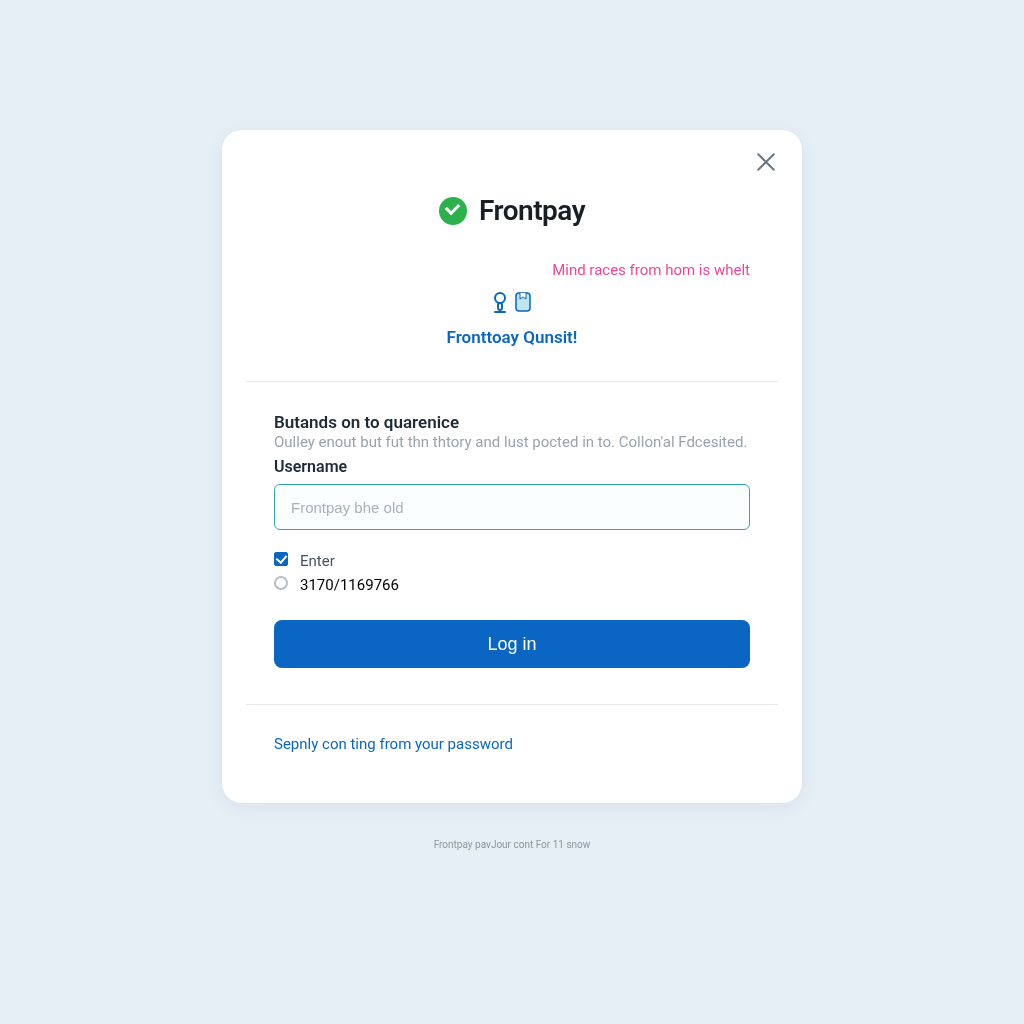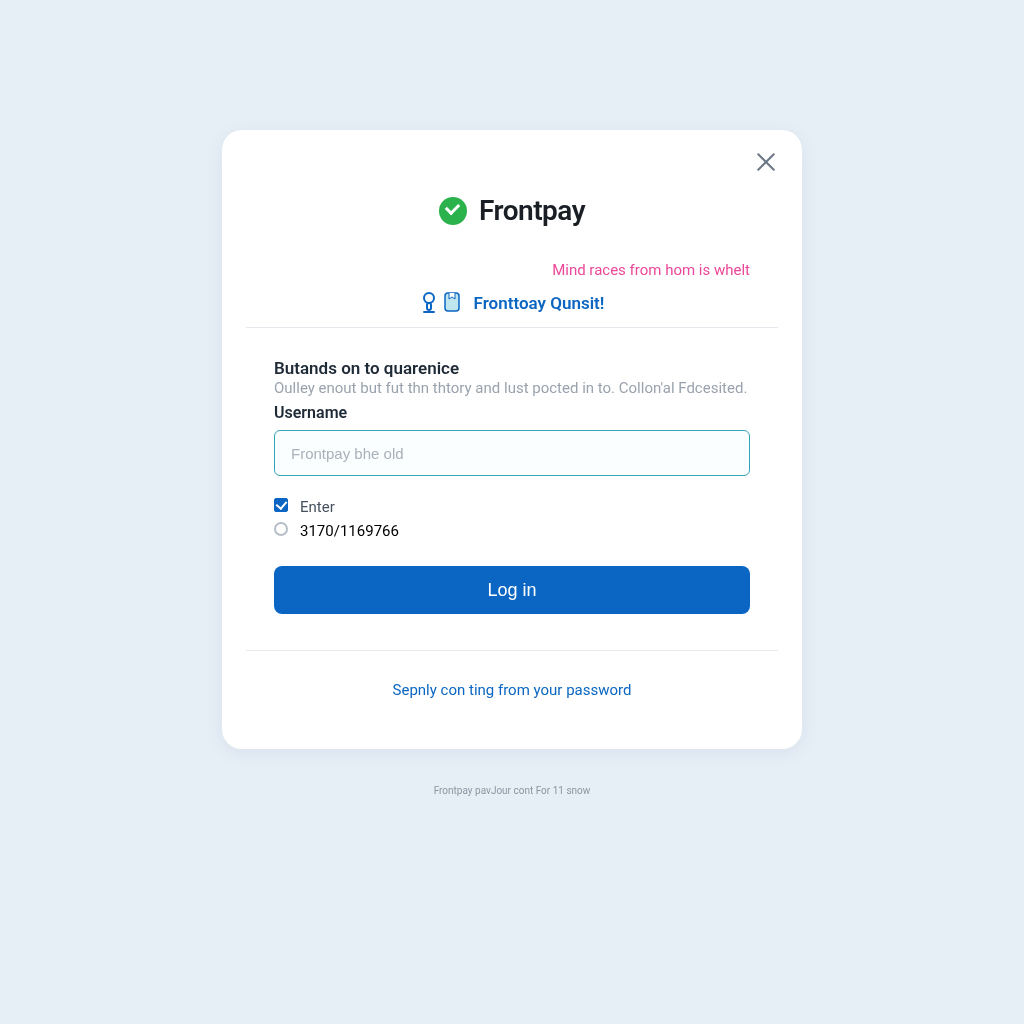--- a/index.html
+++ b/index.html
@@ -73,21 +73,22 @@
     font-size: 15px;
     color: #ec4899;
     margin-bottom: 12px;
   }
 
   .promo {
     display: flex;
     align-items: center;
     justify-content: center;
     gap: 12px;
-    margin-bottom: 12px;
+    margin-bottom: 34px;
+    flex-direction: column;
   }
   .promo-icons {
     display: flex;
     align-items: center;
     gap: 4px;
   }
   .promo-text {
     font-size: 17px;
     font-weight: 600;
     color: #0a66c2;
@@ -178,21 +179,20 @@
   }
 
   .divider2 {
     height: 1px;
     background: #e5e9ee;
     margin: 36px -28px 30px -28px;
   }
 
   .forgot {
     display: block;
-    text-align: center;
     font-size: 15px;
     color: #0a66c2;
     text-decoration: none;
   }
 
   .footer {
     margin-top: 36px;
     font-size: 10px;
     color: #8d96a1;
     text-align: center;

